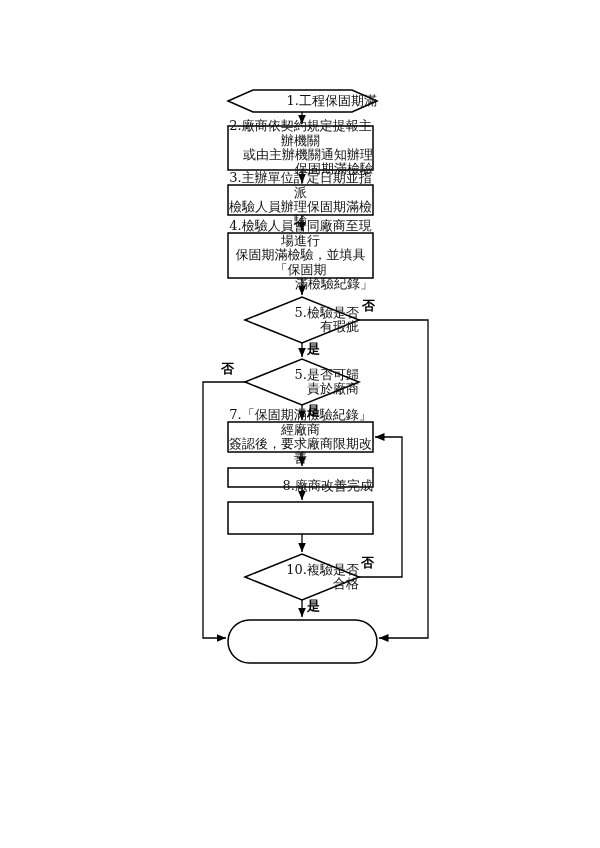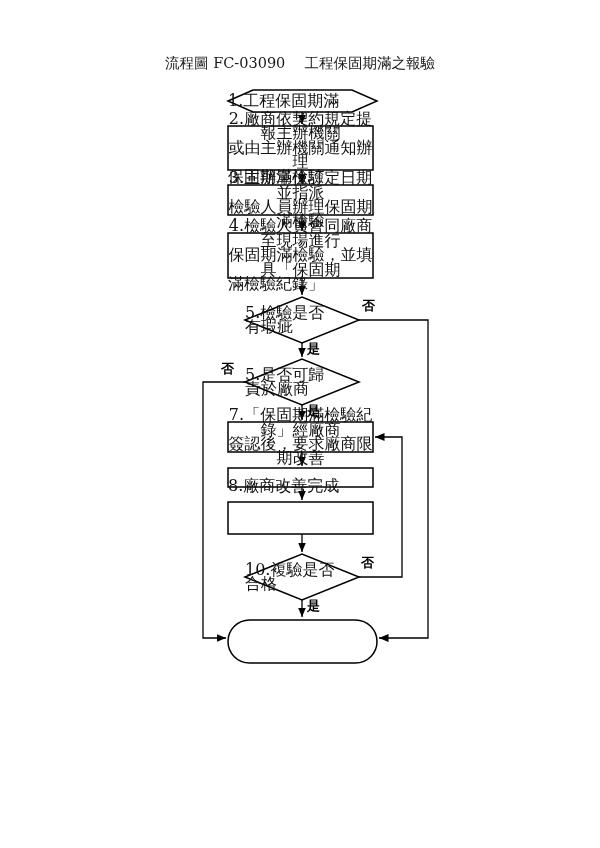--- a/index.html
+++ b/index.html
@@ -7,34 +7,33 @@
     position:relative; width:600px; height:848px; background:#ffffff;
     font-family:"DejaVu Serif", serif; color:#000; overflow:hidden;
   }
   .title {
     position:absolute; top:54px; left:0; width:600px;
     text-align:center; font-size:14.5px; color:#1a1a1a; white-space:pre;
   }
   svg.canvas { position:absolute; left:0; top:0; }
   .ntext {
     position:absolute; display:flex; flex-direction:column;
-    justify-content:center; align-items:flex-start; text-align:center;
-    font-size:16px; line-height:14.4px; color:#111;
+    justify-content:center; align-items:flex-end; text-align:center;
+    font-size:13px; line-height:14.4px; color:#111;
   }
   .blabel {
     position:absolute; font-size:13px; font-weight:bold; color:#000;
     line-height:13px;
   }
 </style>
 </head>
 <body>
 
 <div class="page">
 
-  <div class="title">流程圖 FC-03090　 工程保固期滿之報驗</div>
 
   <svg class="canvas" width="600" height="848" viewBox="0 0 600 848">
     <defs>
       <marker id="ah" markerUnits="userSpaceOnUse" markerWidth="11" markerHeight="9" refX="9.5" refY="4" orient="auto">
         <polygon points="0,0 9.5,4 0,8" fill="#000"></polygon>
       </marker>
     </defs>
 
     <g stroke="#000" stroke-width="1.3" fill="none">
       <line x1="302" y1="112" x2="302" y2="124" marker-end="url(#ah)"></line>

